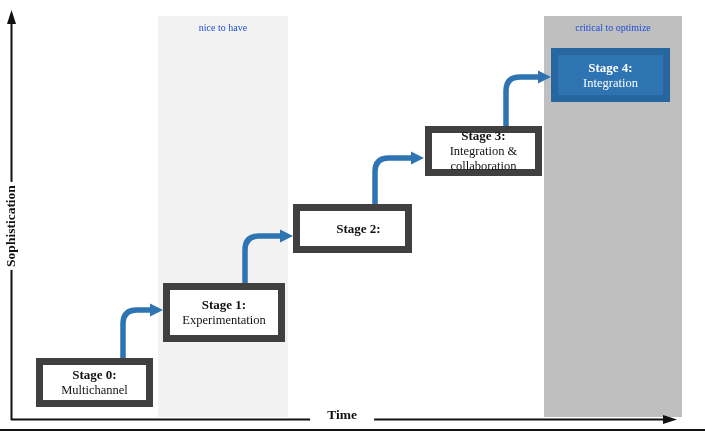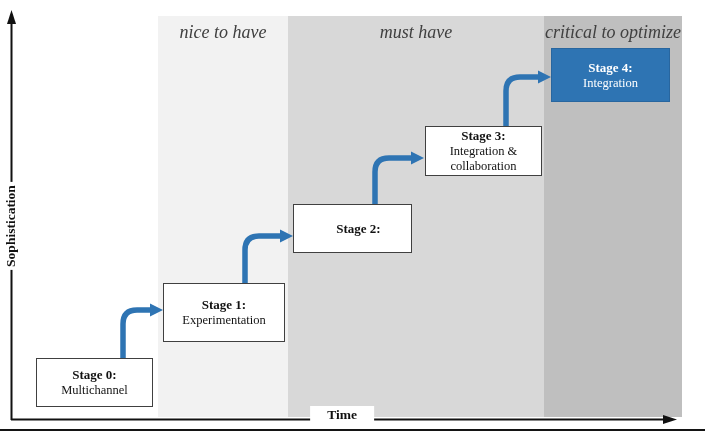--- a/index.html
+++ b/index.html
@@ -14,39 +14,38 @@
 
   
   .zone { position: absolute; top: 16px; height: 401px; }
   .zone-0 { left: 158px; width: 130px; }
   .zone-1 { left: 288px; width: 256px; }
   .zone-2 { left: 544px; width: 138px; }
   .zone-label {
     display: block;
     text-align: center;
     padding-top: 6px;
-    font-style: italic;
-    font-size: 18px;
-    color: #404040;
+    font-size: 10px;
+    color: #1d4ed8;
   }
 
   
   .overlay {
     position: absolute;
     left: 0; top: 0;
     width: 705px; height: 435px;
     pointer-events: none;
   }
 
   
   .stage {
     position: absolute;
     box-sizing: border-box;
     background: #ffffff;
-    border: 1px solid #404040;
+    border: 7px solid #404040;
     display: flex;
     flex-direction: column;
     align-items: center;
     justify-content: center;
     text-align: center;
     color: #121212;
   }
   .stage-title { font-weight: bold; font-size: 13px; line-height: 16px; }
   .stage-sub   { font-size: 12.5px; line-height: 15px; white-space: pre-line; }
   .stage-0 { left: 36px;  top: 358px; width: 117px; height: 49px; }
@@ -88,23 +87,20 @@
     background: #141414;
   }
 </style>
 </head>
 <body>
 
 <div class="canvas">
 
   <div class="zone zone-0" style="background: rgb(242, 242, 242);">
     <span class="zone-label">nice to have</span>
-  </div>
-  <div class="zone zone-1" style="background: rgb(216, 216, 216);">
-    <span class="zone-label">must have</span>
   </div>
   <div class="zone zone-2" style="background: rgb(191, 191, 191);">
     <span class="zone-label">critical to optimize</span>
   </div>
 
   <svg class="overlay" width="705" height="435" viewBox="0 0 705 435">
 
     <g>
       <line x1="11.5" y1="420" x2="11.5" y2="23" stroke="#111111" stroke-width="2"></line>
       <polygon points="11.5,10 7,24 16,24" fill="#111111"></polygon>

